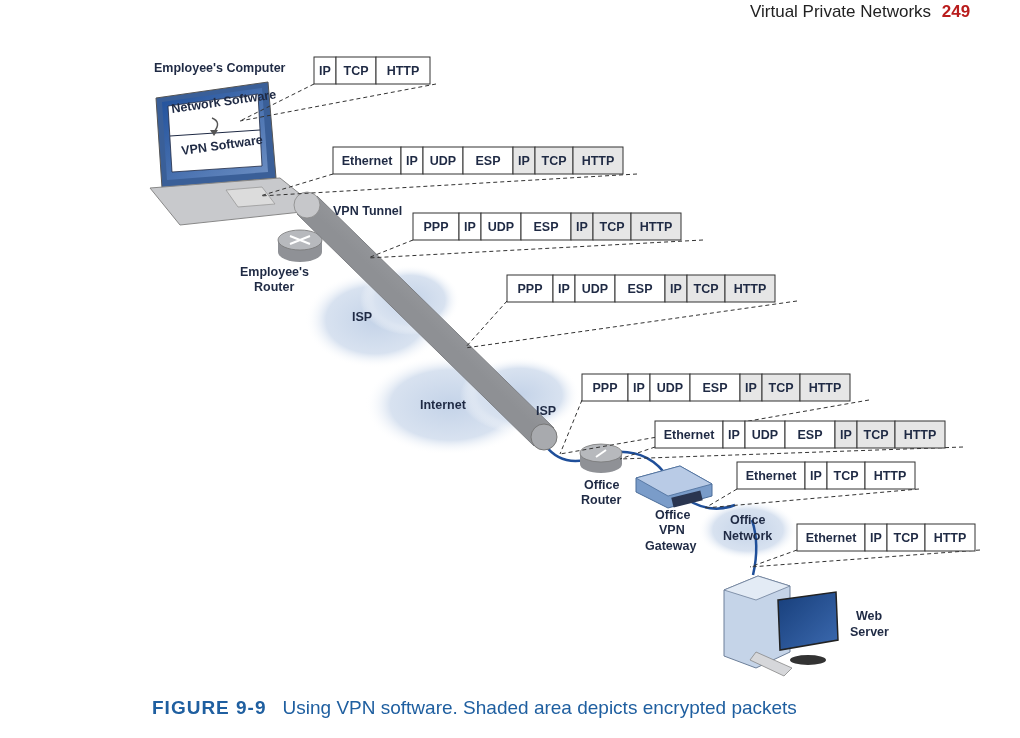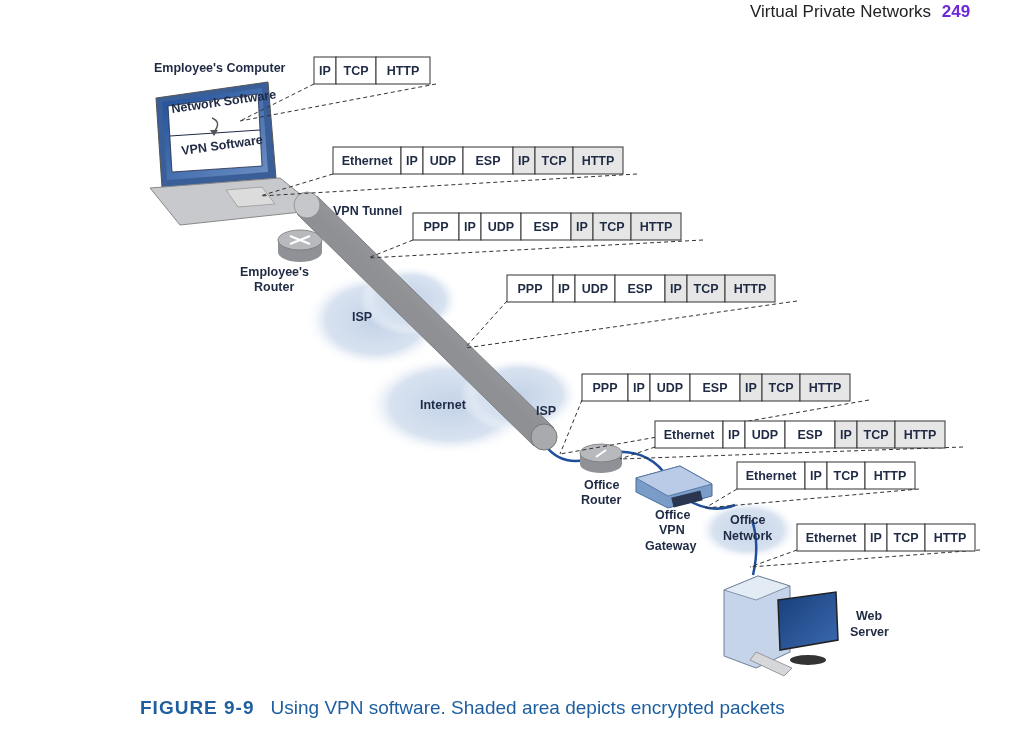--- a/index.html
+++ b/index.html
@@ -1,24 +1,24 @@
 <!DOCTYPE html>
 <html><head>
 <meta charset="utf-8">
 <style>
   html, body { margin: 0; padding: 0; background: #ffffff; }
   body { width: 1020px; height: 738px; position: relative; overflow: hidden;
          font-family: "Liberation Sans", sans-serif; color: #1f2a44; }
   .running-head { position: absolute; top: 2px; left: 750px; font-size: 17px; color: #222;
                   font-family: "Liberation Sans", sans-serif; }
-  .running-head .pg { color: #6d28d9; font-weight: bold; margin-left: 6px; }
+  .running-head .pg { color: #b91c1c; font-weight: bold; margin-left: 6px; }
   svg#diagram { position: absolute; left: 0; top: 0; }
   .lbl { font-family: "Liberation Sans", sans-serif; font-weight: bold; font-size: 12.5px; fill: #1f2a44; }
   .cell-text { font-family: "Liberation Sans", sans-serif; font-weight: bold; font-size: 12.5px; fill: #1f2a44; }
-  .caption { position: absolute; top: 697px; left: 140px; font-size: 19px; color: #1f5fa0;
+  .caption { position: absolute; top: 697px; left: 152px; font-size: 19px; color: #1f5fa0;
              font-family: "Liberation Sans", sans-serif; white-space: nowrap; text-align: right; }
   .caption .fig { font-weight: bold; letter-spacing: 1px; margin-right: 16px; }
 </style>
 </head>
 <body>
 
 <div class="running-head">
   <span>Virtual Private Networks</span>
   <span class="pg">249</span>
 </div>

